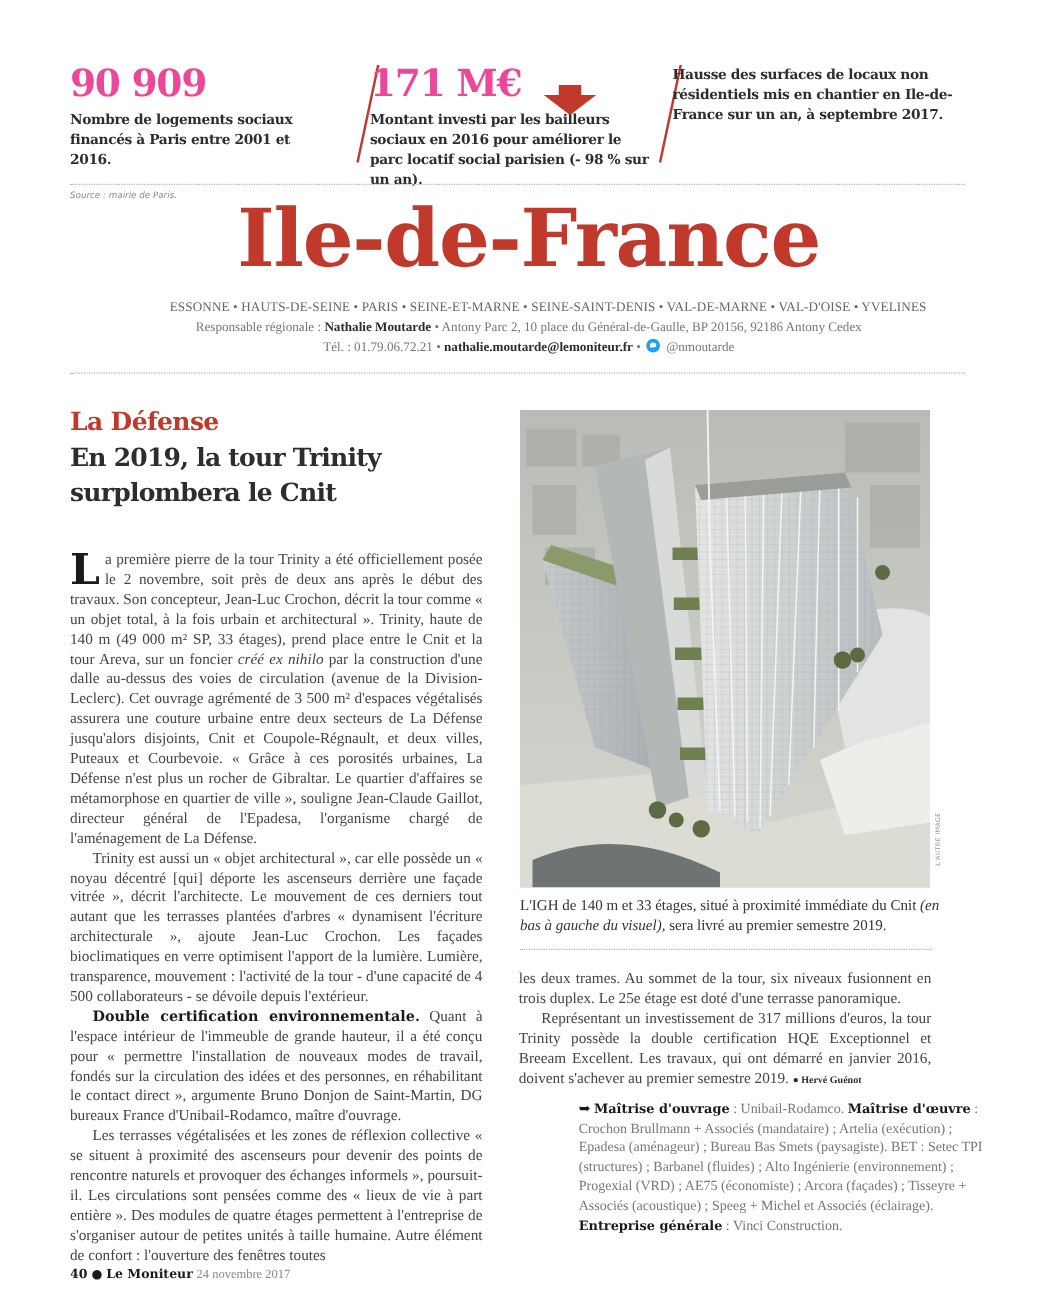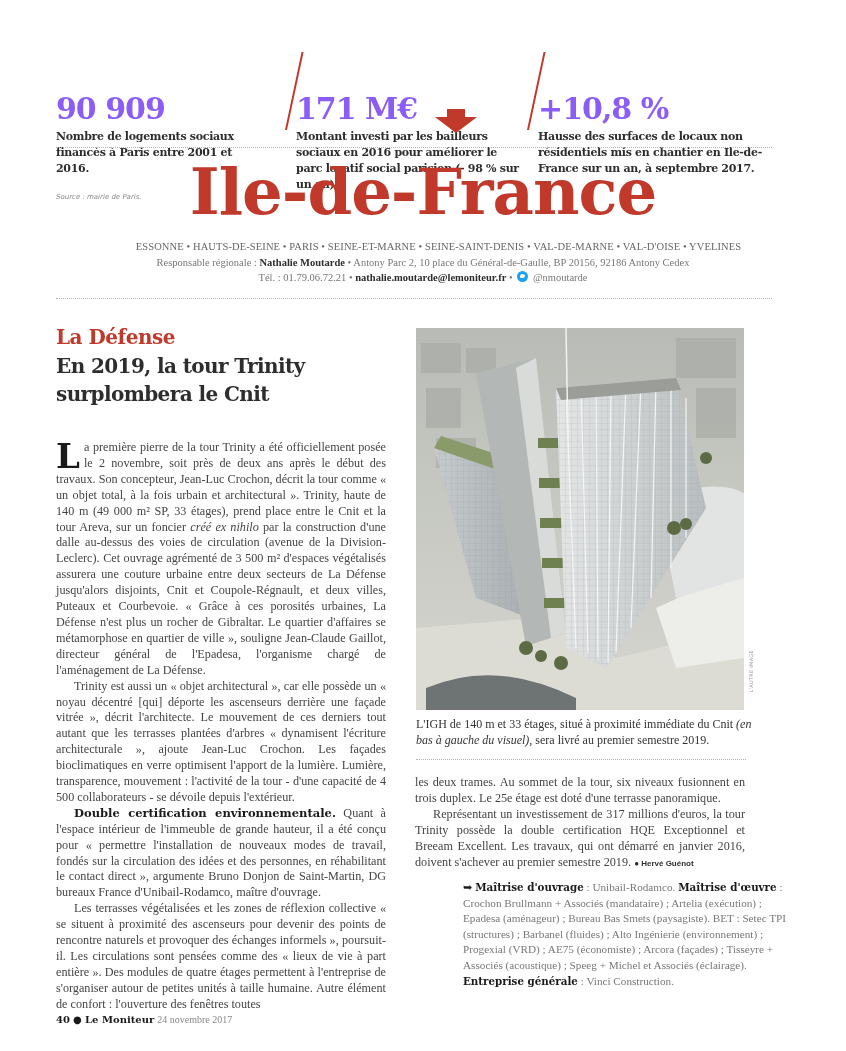--- a/index.html
+++ b/index.html
@@ -1,21 +1,21 @@
 <!DOCTYPE html>
 <html><head>
 <meta charset="utf-8">
 <style>
   * { box-sizing: border-box; margin: 0; padding: 0; }
   html, body { width: 846px; height: 1051px; background: #ffffff; overflow: hidden; }
   body { position: relative; font-family: "DejaVu Serif", serif; color: #3a3a3a; }
 
   
   .stat { position: absolute; top: 50px; }
-  .stat .big { font-family: "DejaVu Serif", serif; font-weight: bold; font-size: 30px; line-height: 36px; color: #8b5cf6; letter-spacing: -1px; display: flex; align-items: center; margin-top: 41px; }
+  .stat .big { font-family: "DejaVu Serif", serif; font-weight: bold; font-size: 30px; line-height: 36px; color: #ec4899; letter-spacing: -1px; display: flex; align-items: center; }
   .stat .desc { font-family: "DejaVu Serif", serif; font-weight: bold; font-size: 11px; line-height: 16px; color: #2d2d2d; margin-top: 2px; letter-spacing: -0.3px; }
   .stat .source { font-family: "DejaVu Sans", sans-serif; font-style: italic; font-size: 7px; color: #8a8a8a; margin-top: 16px; }
   #stat1 { left: 56px; width: 210px; }
   #stat2 { left: 296px; width: 225px; }
   #stat3 { left: 538px; width: 240px; }
   .slash { position: absolute; top: 52px; width: 2px; height: 78px; background: #c0392b; transform: skewX(-12deg); transform-origin: bottom; }
   #slash1 { left: 285px; }
   #slash2 { left: 527px; }
   .arrow-down { display: inline-block; width: 0; height: 0; margin-left: 18px; position: relative; }
   .arrow-down svg { display: block; }
@@ -39,21 +39,21 @@
 
   
   .col { position: absolute; font-family: "Liberation Serif", serif; font-size: 12.2px; line-height: 15.9px; color: #444; text-align: justify; }
   #col-left { top: 440px; left: 56px; width: 330px; }
   #col-right { top: 775px; left: 415px; width: 330px; }
   .col p { text-indent: 18px; }
   .col p.first { text-indent: 0; }
   .dropcap { float: left; font-family: "DejaVu Serif", serif; font-weight: bold; font-size: 34px; line-height: 28px; color: #1a1a1a; margin: 2px 4px 0 0; }
   .col b { color: #1a1a1a; font-family: "DejaVu Serif", serif; font-size: 11.5px; }
   .col i { font-style: italic; }
-  .byline { font-family: Liberation Sans, sans-serif; font-size: 8px; font-weight: bold; color: #2d2d2d; }
+  .byline { font-family: Liberation Serif, serif; font-size: 8px; font-weight: bold; color: #2d2d2d; }
 
   
   #photo { position: absolute; top: 328px; left: 416px; width: 328px; height: 382px; overflow: hidden; background: #cfd2d0; }
   #photo svg { display: block; }
   #photo-credit { position: absolute; top: 650px; left: 748px; font-family: "DejaVu Sans", sans-serif; font-size: 5px; color: #999; writing-mode: vertical-rl; transform: rotate(180deg); letter-spacing: 0.3px; }
   #caption { position: absolute; top: 716px; left: 416px; width: 340px; font-family: "Liberation Serif", serif; font-size: 12px; line-height: 16px; color: #333; }
   #caption i { font-style: italic; }
 
   
   #credits { position: absolute; top: 880px; left: 415px; width: 335px; font-family: "Liberation Serif", serif; font-size: 11.2px; line-height: 15.6px; color: #777; margin-left: 48px; }
@@ -79,21 +79,20 @@
     <span class="arrow-down">
       <svg width="42" height="24" viewBox="0 0 42 24">
           <path d="M12 0 H30 V8 H42 L21 24 L0 8 H12 Z" fill="#c0392b"></path>
         </svg>
     </span>
   </div>
   <div class="desc">Montant investi par les bailleurs sociaux en 2016 pour améliorer le parc locatif social parisien (- 98 % sur un an).</div>
 </div>
 <div class="slash" id="slash2"></div>
 <div class="stat" id="stat3">
-  <div class="big">+10,8 %</div>
   <div class="desc">Hausse des surfaces de locaux non résidentiels mis en chantier en Ile-de-France sur un an, à septembre 2017.</div>
 </div>
 
 <div class="dotline" style="top:147px"></div>
 
 <div id="region-title">Ile-de-France</div>
 
 <div class="meta" id="meta-depts">ESSONNE • HAUTS-DE-SEINE • PARIS • SEINE-ET-MARNE • SEINE-SAINT-DENIS • VAL-DE-MARNE • VAL-D'OISE • YVELINES</div>
 <div class="meta" id="meta-contact">
   <span>Responsable régionale : </span><b>Nathalie Moutarde</b><span> • Antony Parc 2, 10 place du Général-de-Gaulle, BP 20156, 92186 Antony Cedex</span>

